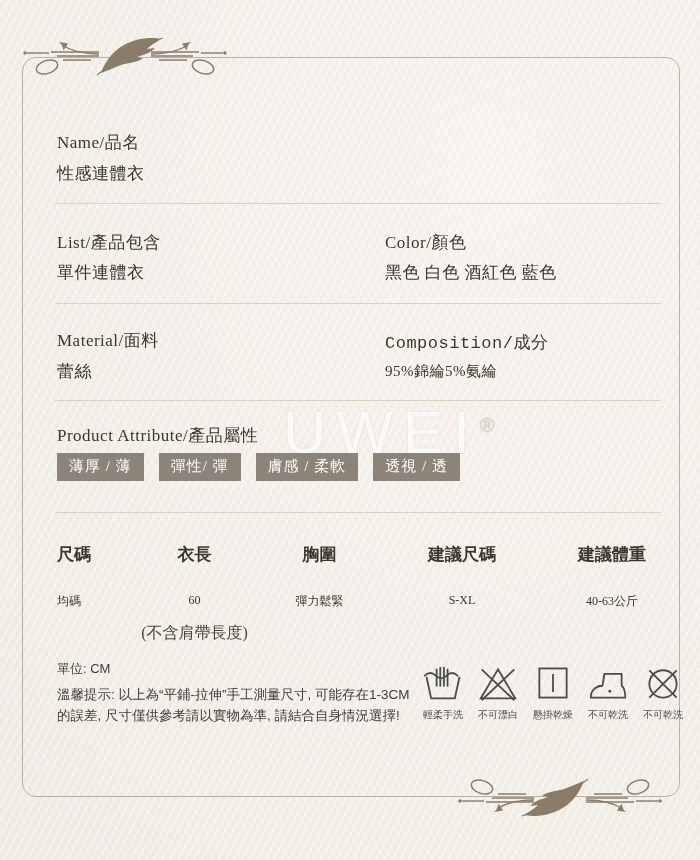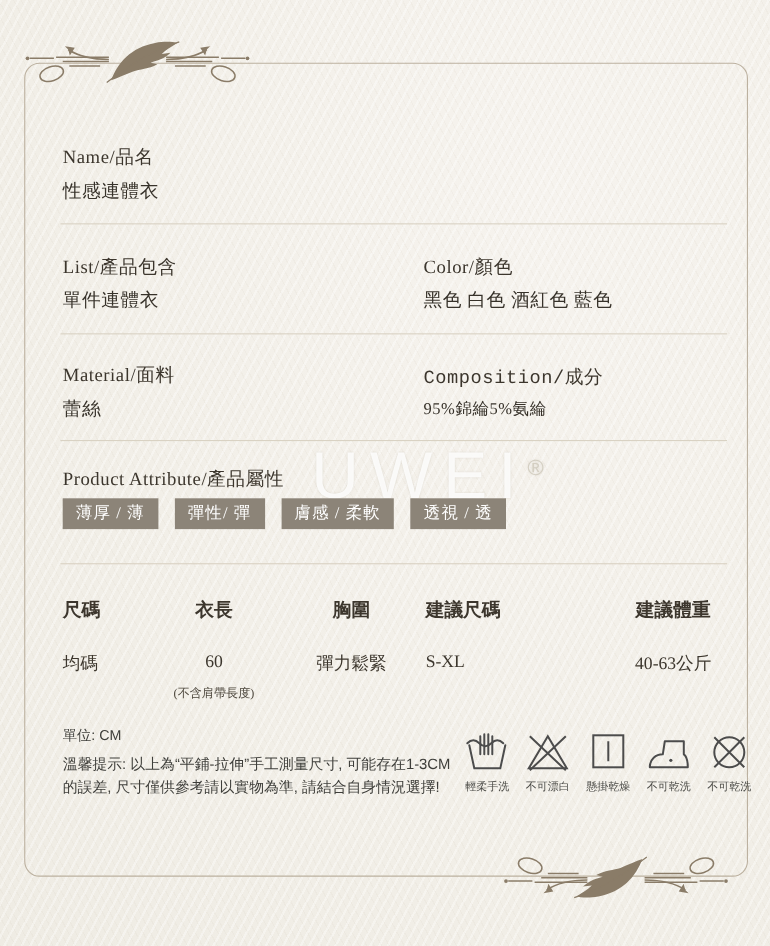--- a/index.html
+++ b/index.html
@@ -32,27 +32,27 @@
     position:absolute; left:283px; top:398px;
     font-family:"Liberation Sans","DejaVu Sans",sans-serif;
     font-size:60px; font-weight:normal; letter-spacing:10px;
     color:rgba(255,255,255,.85); text-shadow:0 0 2px rgba(190,183,168,.45);
   }
   .watermark sup{ font-size:20px; letter-spacing:0; color:rgba(210,204,192,.95); }
   .tbl-row{ position:absolute; left:57px; display:flex; }
   .tbl-row .c1{ width:80px;  text-align:left;   }
   .tbl-row .c2{ width:115px; text-align:center; }
   .tbl-row .c3{ width:135px; text-align:center; }
-  .tbl-row .c4{ width:150px; }
+  .tbl-row .c4{ width:150px; text-align:center; }
   .tbl-row .c5{ width:150px; text-align:center; }
   .tbl-head{ top:543px; font-weight:bold; font-size:17px; }
-  .tbl-data{ top:593px; font-size:16px; }
+  .tbl-data{ top:593px; font-size:12px; }
   .tbl-note{
     position:absolute; left:137px; width:115px; top:623px;
-    text-align:center; font-size:11px; color:#4c463c;
+    text-align:center; font-size:16px; color:#4c463c;
   }
   .note-sans{
     position:absolute; font-family:"Liberation Sans","DejaVu Sans",sans-serif;
     color:#3e3e3a;
   }
   .unit{ left:57px; top:660px; font-size:13px; }
   .tips{ left:57px; top:684px; width:360px; font-size:13.5px; line-height:21px; }
   .care-row{
     position:absolute; left:417px; top:663px; width:272px;
     display:flex; justify-content:space-between;

